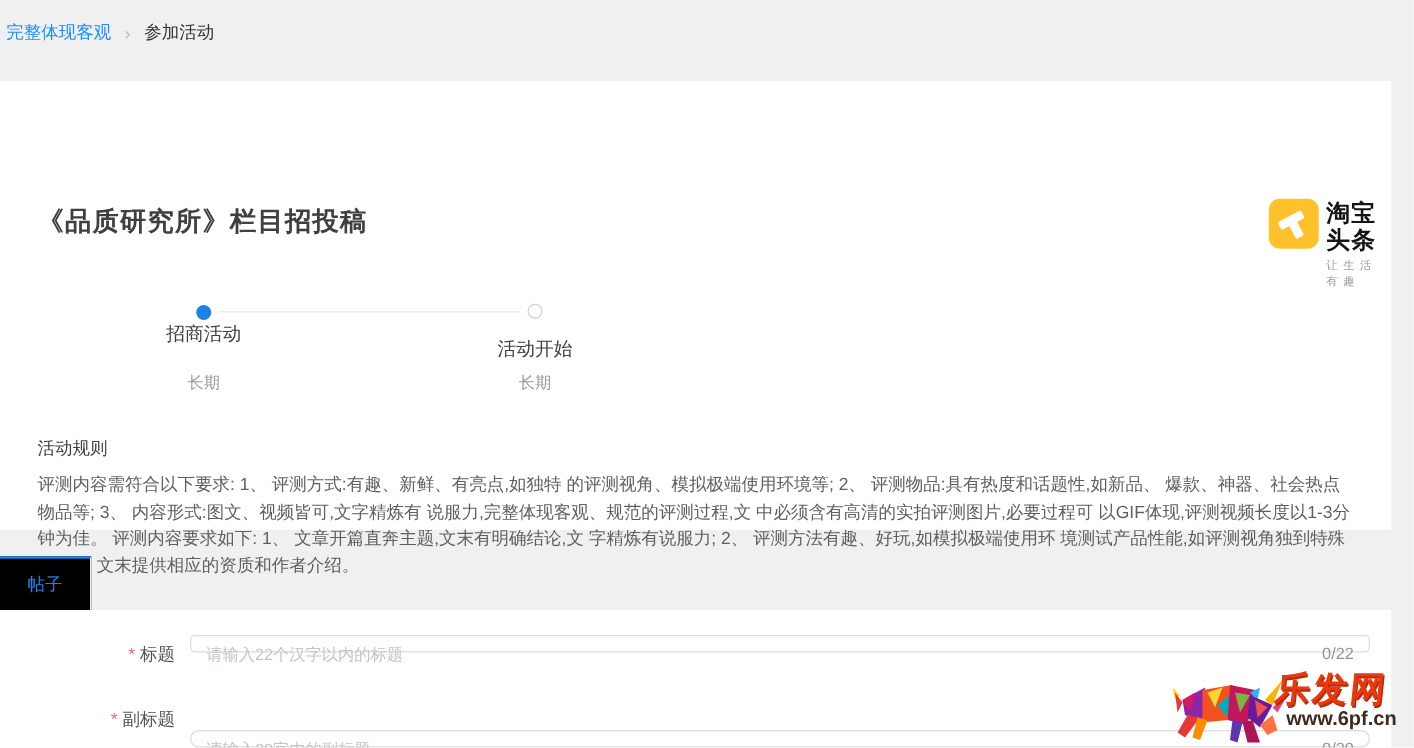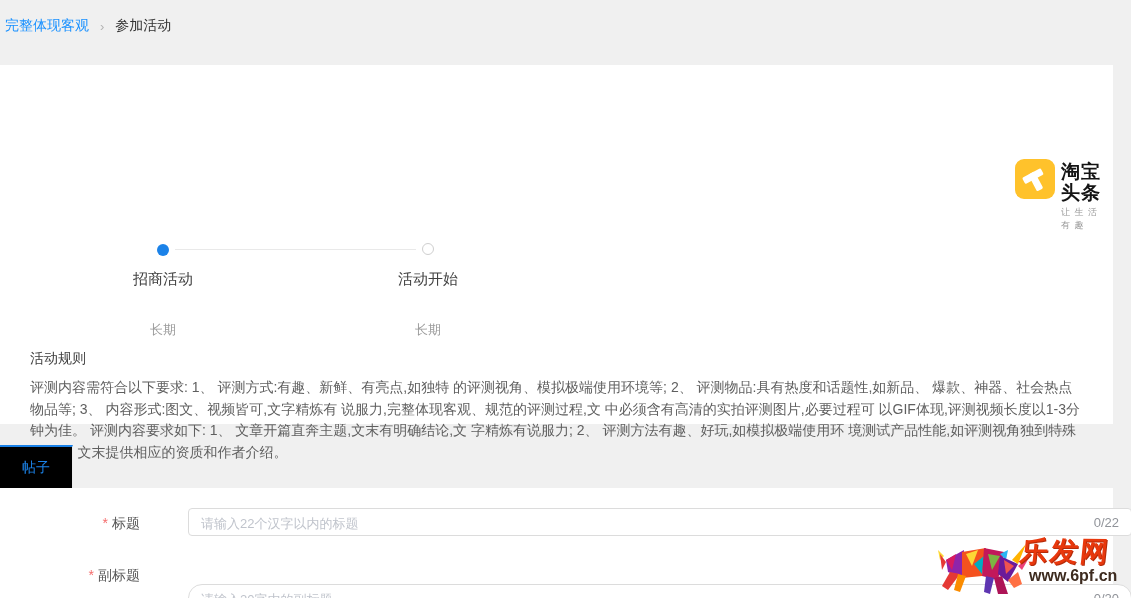--- a/index.html
+++ b/index.html
@@ -22,37 +22,37 @@
   .brand-text { margin-left:6px; padding-top:2px; }
   .brand-name { font-size:19px; font-weight:900; color:#141414; letter-spacing:1px; line-height:21px; }
   .brand-slogan { font-size:9px; color:#9a9a9a; letter-spacing:4.5px; margin-top:3px; }
 
   
   .step-line { position:absolute; left:175px; top:184px; width:241px; height:1px; background:#e9e9e9; }
   .step-dot { position:absolute; width:12px; height:12px; border-radius:50%; }
   .dot-active { left:157px; top:179px; background:#1b82e8; }
   .dot-pending { left:422px; top:178px; background:#fff; border:1px solid #cfcfcf; }
   .step-label { position:absolute; width:100px; text-align:center; font-size:15px; color:#404040; }
-  .step-sub { position:absolute; width:100px; text-align:center; font-size:13px; color:#9b9b9b;margin-top:24px; }
-  .sl1 { left:113px; top:205px; } .ss1 { left:113px; top:232px; }
+  .step-sub { position:absolute; width:100px; text-align:center; font-size:13px; color:#9b9b9b; }
+  .sl1 { left:113px; top:193px; } .ss1 { left:113px; top:232px; }
   .sl2 { left:378px; top:205px; } .ss2 { left:378px; top:232px; }
 
   
   .rules-heading { position:absolute; left:30px; top:285px; font-size:14px; color:#404040; }
   .rules-text { position:absolute; left:30px; top:312px; width:1056px; font-size:14px; line-height:21.5px; color:#5f5f5f; }
 
   
   .tab { position:absolute; left:0; top:445px; width:73px; height:43px; background:#000000; border-top:2px solid #1b82e8; border-right:1px solid #ececec; color:#1b82e8; font-size:14px; display:flex; align-items:center; justify-content:center; cursor:pointer; }
 
   
   .card2 { position:absolute; left:0; top:488px; width:1113px; height:110px; background:#fff; }
   .form-label { position:absolute; width:140px; text-align:right; font-size:14px; color:#555; line-height:30px; }
   .req { color:#f56c6c; margin-right:4px; font-size:14px; }
   .lbl1 { left:0; top:508px; } .lbl2 { left:0; top:560px; }
-  .input-wrap { position:absolute; left:152px; width:944px; height:28px; background:#fff; border:1px solid #dcdcdc; border-radius:4px;margin-left:36px; }
+  .input-wrap { position:absolute; left:152px; width:944px; height:14px; background:#fff; border:1px solid #dcdcdc; border-radius:4px; }
   .iw1 { top:508px; } .iw2 { top:584px;border-radius:15px; }
   .input-wrap input { width:100%; height:28px; border:none; outline:none; background:transparent; padding:0 58px 0 12px; font-size:13px; color:#333; font-family:inherit; }
   .input-wrap input::placeholder { color:#c0c4cc; }
   .counter { position:absolute; right:12px; top:0; line-height:28px; font-size:13px; color:#909399; }
 
   
   .watermark { position:absolute; left:936px; top:537px; width:195px; height:61px; z-index:6; pointer-events:none; }
   .wm-bull { position:absolute; left:2px; top:3px; }
   .wm-name { position:absolute; left:84px; top:-4px; font-size:28px; font-weight:bold; color:#e8380d; transform:skewX(-6deg); letter-spacing:2px; text-shadow:1px 1px 0 #b52b0a; white-space:nowrap; }
   .wm-url { position:absolute; left:93px; top:30px; font-size:16px; font-weight:bold; color:#3d2b1f; white-space:nowrap; }
@@ -60,20 +60,21 @@
 </head>
 <body>
 
 <div class="breadcrumb">
   <a>完整体现客观</a>
   <span class="crumb-sep">›</span>
   <span>参加活动</span>
 </div>
 
 <div class="card1">
+  <div class="page-title">《品质研究所》栏目招投稿</div>
 
   <div class="brand">
     <div class="brand-icon">
       <svg width="40" height="40" viewBox="0 0 40 40">
         <g transform="rotate(-28 20 20)" fill="#ffffff">
           <rect x="9" y="13" width="21" height="7" rx="1.5"></rect>
           <rect x="16" y="13" width="7" height="19" rx="1.5"></rect>
         </g>
       </svg>
     </div>

